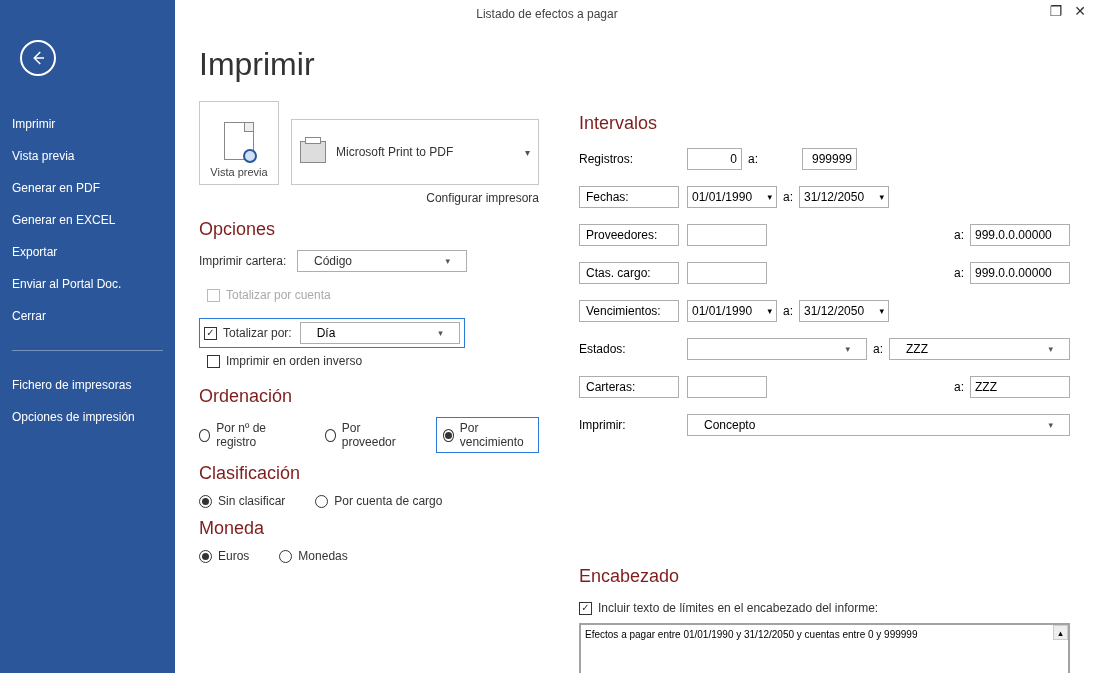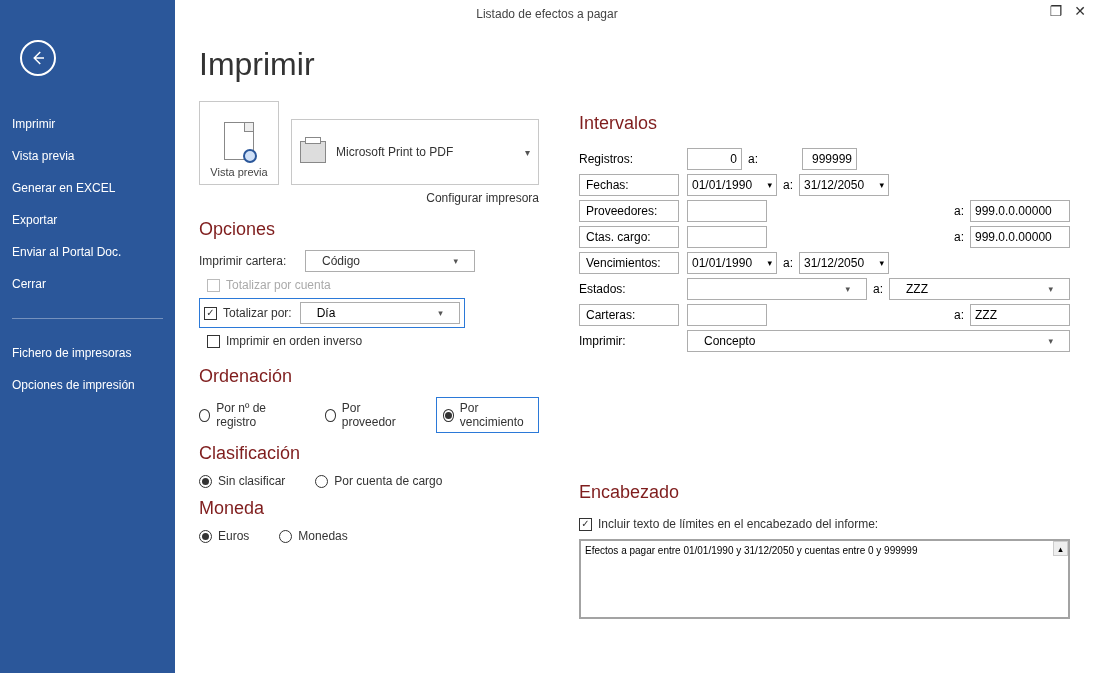--- a/index.html
+++ b/index.html
@@ -34,21 +34,21 @@
 .printer-box { flex: 1; height: 50px; border: 1px solid #c8c8c8; display: flex; align-items: center; padding: 0 8px; cursor: pointer; gap: 10px; margin-top: 18px; }
 .printer-box .picon { width: 26px; height: 22px; background: #ddd; border: 1px solid #888; position: relative; }
 .printer-box .picon::after { content: ""; position: absolute; top: -5px; left: 4px; right: 4px; height: 5px; background: #fff; border: 1px solid #888; }
 .printer-box .pname { font-size: 12px; color: #333; flex: 1; }
 .printer-box .chev { font-size: 10px; color: #555; }
 
 .config-link { text-align: right; font-size: 12px; color: #333; cursor: pointer; margin-top: 6px; margin-bottom: 14px; }
 
 h4 { font-size: 18px; font-weight: 400; color: #7f1d1d; margin-bottom: 10px; margin-top: 8px; }
 
-.form-row { display: flex; align-items: center; gap: 8px; margin-bottom: 6px; font-size: 12px; color: #333; }
+.form-row { display: flex; align-items: center; margin-bottom: 16px; font-size: 12px; color: #333; }
 .form-row label.lbl { width: 98px; }
 
 .select { border: 1px solid #adadad; height: 22px; font-size: 12px; padding: 0 16px; background: #fff; display: flex; align-items: center; justify-content: space-between; cursor: pointer; }
 .select .chev { font-size: 9px; color: #555; margin-left: 4px; }
 .button-sel { border: 1px solid #adadad; height: 22px; font-size: 12px; padding: 0 6px; background: #fff; cursor: pointer; display: inline-flex; align-items: center; }
 .input { border: 1px solid #adadad; height: 22px; font-size: 12px; padding: 0 4px; background: #fff; }
 .input.right { text-align: right; }
 
 .check { display: inline-flex; align-items: center; gap: 6px; font-size: 12px; color: #333; cursor: pointer; }
 .check .box { width: 13px; height: 13px; border: 1px solid #333; display: inline-flex; align-items: center; justify-content: center; font-size: 10px; line-height: 1; }
@@ -83,20 +83,21 @@
 
 <div class="sidebar">
   <div class="back-btn">
     <svg viewBox="0 0 24 24">
         <path d="M15 4 L7 12 L15 20 M7 12 H20"></path>
       </svg>
   </div>
   <div class="side-items">
     <div class="side-item">Imprimir</div>
     <div class="side-item">Vista previa</div>
+    <div class="side-item">Generar en PDF</div>
     <div class="side-item">Generar en EXCEL</div>
     <div class="side-item">Exportar</div>
     <div class="side-item">Enviar al Portal Doc.</div>
     <div class="side-item">Cerrar</div>
   </div>
   <div class="side-sep"></div>
   <div>
     <div class="side-item">Fichero de impresoras</div>
     <div class="side-item">Opciones de impresión</div>
   </div>
@@ -200,21 +201,21 @@
         <span class="radio">
             <span class="dot"></span>
             <span>Monedas</span>
           </span>
       </div>
     </div>
 
     <div class="col-right">
       <h4 style="margin-top:12px;margin-bottom:14px;">Intervalos</h4>
 
-      <div style="display:grid;grid-template-columns:100px 1fr;gap:4px 8px;align-items:center;font-size:12px;">
+      <div style="display:grid;grid-template-columns:100px 1fr;gap:16px 8px;align-items:center;font-size:12px;">
 
         <span class="ilabel">Registros:</span>
         <div style="display:flex;gap:6px;align-items:center;">
           <input class="input right" style="width: 55px;" value="0">
           <span>a:</span>
           <input class="input right" style="width: 55px; margin-left: 38px;" value="999999">
         </div>
 
         <span class="button-sel">
             <span>Fechas:</span>

